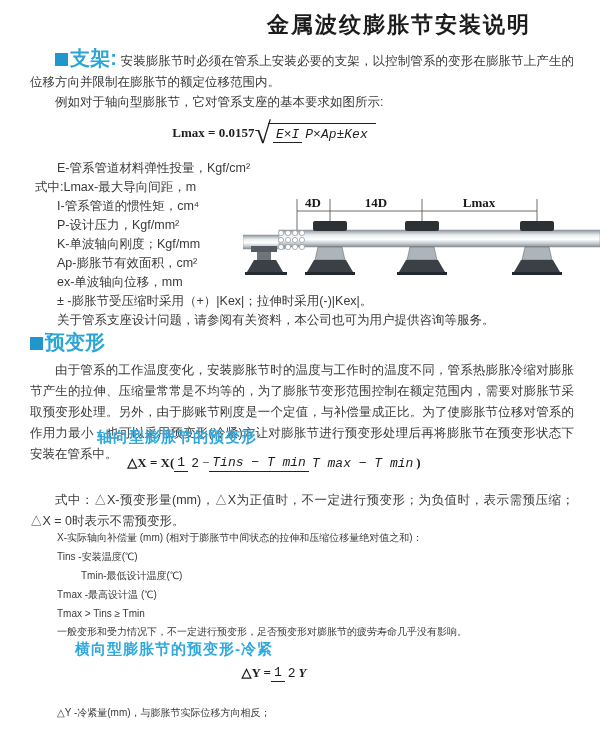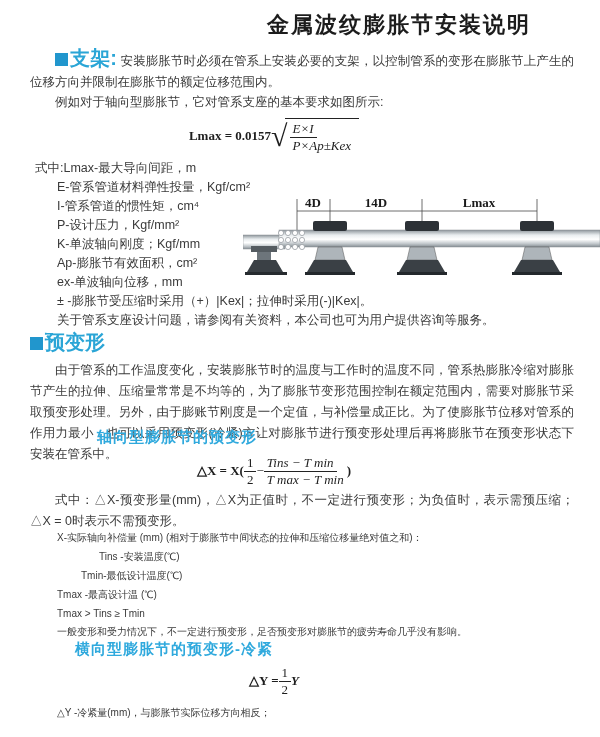--- a/index.html
+++ b/index.html
@@ -27,21 +27,21 @@
   }
   .indent{text-indent:2em;}
   
   .formula{
     left:0;width:548px;display:flex;justify-content:center;align-items:center;
     font-family:"Liberation Serif",serif;font-size:13px;color:#1e1e1e;
   }
   .f-lhs{font-weight:bold;white-space:nowrap;}
   .sqrt-sign{font-size:30px;font-weight:400;line-height:1;margin-right:-3px;}
   .sqrt-body{border-top:1.6px solid #222;display:inline-block;padding:2px 5px 0 5px;}
-  .frac{display:inline-flex;flex-direction:column;align-items:flex-start;line-height:1.2;font-style:italic;}
+  .frac{display:inline-flex;flex-direction:row;align-items:center;line-height:1.2;font-style:italic;font-family:Liberation Mono, monospace;}
   .frac .num{border-bottom:1px solid #222;padding:0 3px;}
   .frac .den{padding:0 3px;}
   .upright{font-style:normal;}
   
   .def-list{left:35px;top:159px;width:300px;font-size:12.5px;color:#3a3a3a;}
   .def-list .def-item{height:19px;line-height:19px;white-space:nowrap;}
   .def-list .def-item.sub{padding-left:22px;}
   
   .sub-head{font-size:15px;font-weight:bold;color:#2fa9dd;letter-spacing:1px;padding-left:40px;}
   .plain-line{font-size:10px;line-height:19px;color:#3a3a3a;white-space:nowrap;}
@@ -60,22 +60,22 @@
   <span class="sqrt-sign">√</span>
   <span class="sqrt-body">
     <span class="frac">
       <span class="num">E×I</span>
       <span class="den">P×Ap±Kex</span>
     </span>
   </span>
 </div>
 
 <div class="abs def-list">
+  <div class="def-item sub">E-管系管道材料弹性投量，Kgf/cm²</div>
   <div class="def-item">式中:Lmax-最大导向间距，m</div>
-  <div class="def-item sub">E-管系管道材料弹性投量，Kgf/cm²</div>
   <div class="def-item sub">I-管系管道的惯性矩，cm⁴</div>
   <div class="def-item sub">P-设计压力，Kgf/mm²</div>
   <div class="def-item sub">K-单波轴向刚度；Kgf/mm</div>
   <div class="def-item sub">Ap-膨胀节有效面积，cm²</div>
   <div class="def-item sub">ex-单波轴向位移，mm</div>
   <div class="def-item sub">± -膨胀节受压缩时采用（+）|Kex|；拉伸时采用(-)|Kex|。</div>
   <div class="def-item sub">关于管系支座设计问题，请参阅有关资料，本公司也可为用户提供咨询等服务。</div>
 </div>
 
 <div class="abs" style="top:194px;left:243px;width:357px;height:95px;">
@@ -165,21 +165,21 @@
   <span class="frac">
     <span class="num">Tins − T min</span>
     <span class="den">T max − T min</span>
   </span>
   <span class="f-lhs">)</span>
 </div>
 
 <p class="abs para indent" style="top:490px;margin:0;">式中：△X-预变形量(mm)，△X为正值时，不一定进行预变形；为负值时，表示需预压缩；△X = 0时表示不需预变形。</p>
 
 <div class="abs plain-line" style="top:528px;left:57px;">X-实际轴向补偿量 (mm) (相对于膨胀节中间状态的拉伸和压缩位移量绝对值之和)：</div>
-<div class="abs plain-line" style="top:547px;left:57px;margin-left:42px;">Tins -安装温度(℃)</div>
+<div class="abs plain-line" style="top:547px;left:57px;">Tins -安装温度(℃)</div>
 <div class="abs plain-line" style="top:566px;left:57px;margin-left:24px;">Tmin-最低设计温度(℃)</div>
 <div class="abs plain-line" style="top:585px;left:57px;">Tmax -最高设计温 (℃)</div>
 <div class="abs plain-line" style="top:604px;left:57px;">Tmax &gt; Tins ≥ Tmin</div>
 <div class="abs plain-line" style="top:622px;left:57px;">一般变形和受力情况下，不一定进行预变形，足否预变形对膨胀节的疲劳寿命几乎没有影响。</div>
 
 <div class="abs sub-head" style="top:640px;left:35px;">横向型膨胀节的预变形-冷紧</div>
 
 <div class="abs formula" style="top:665px;">
   <span class="f-lhs">△Y =</span>
   <span class="frac upright">

